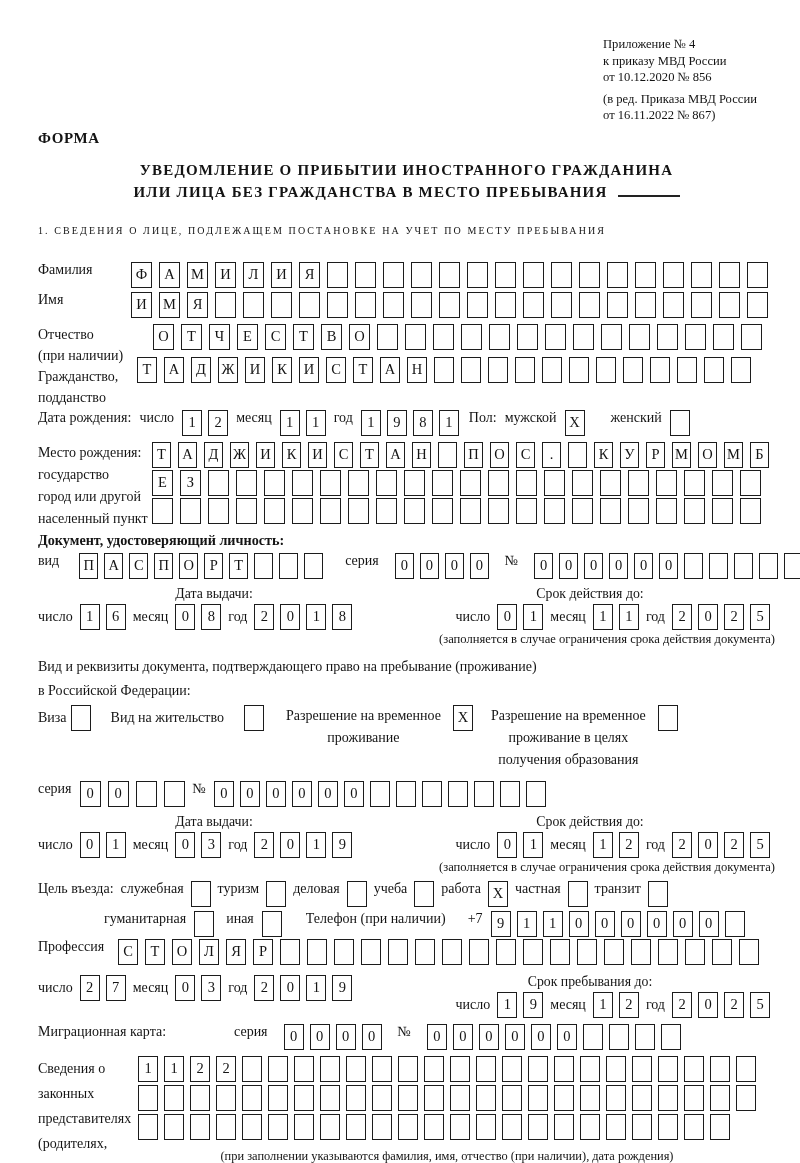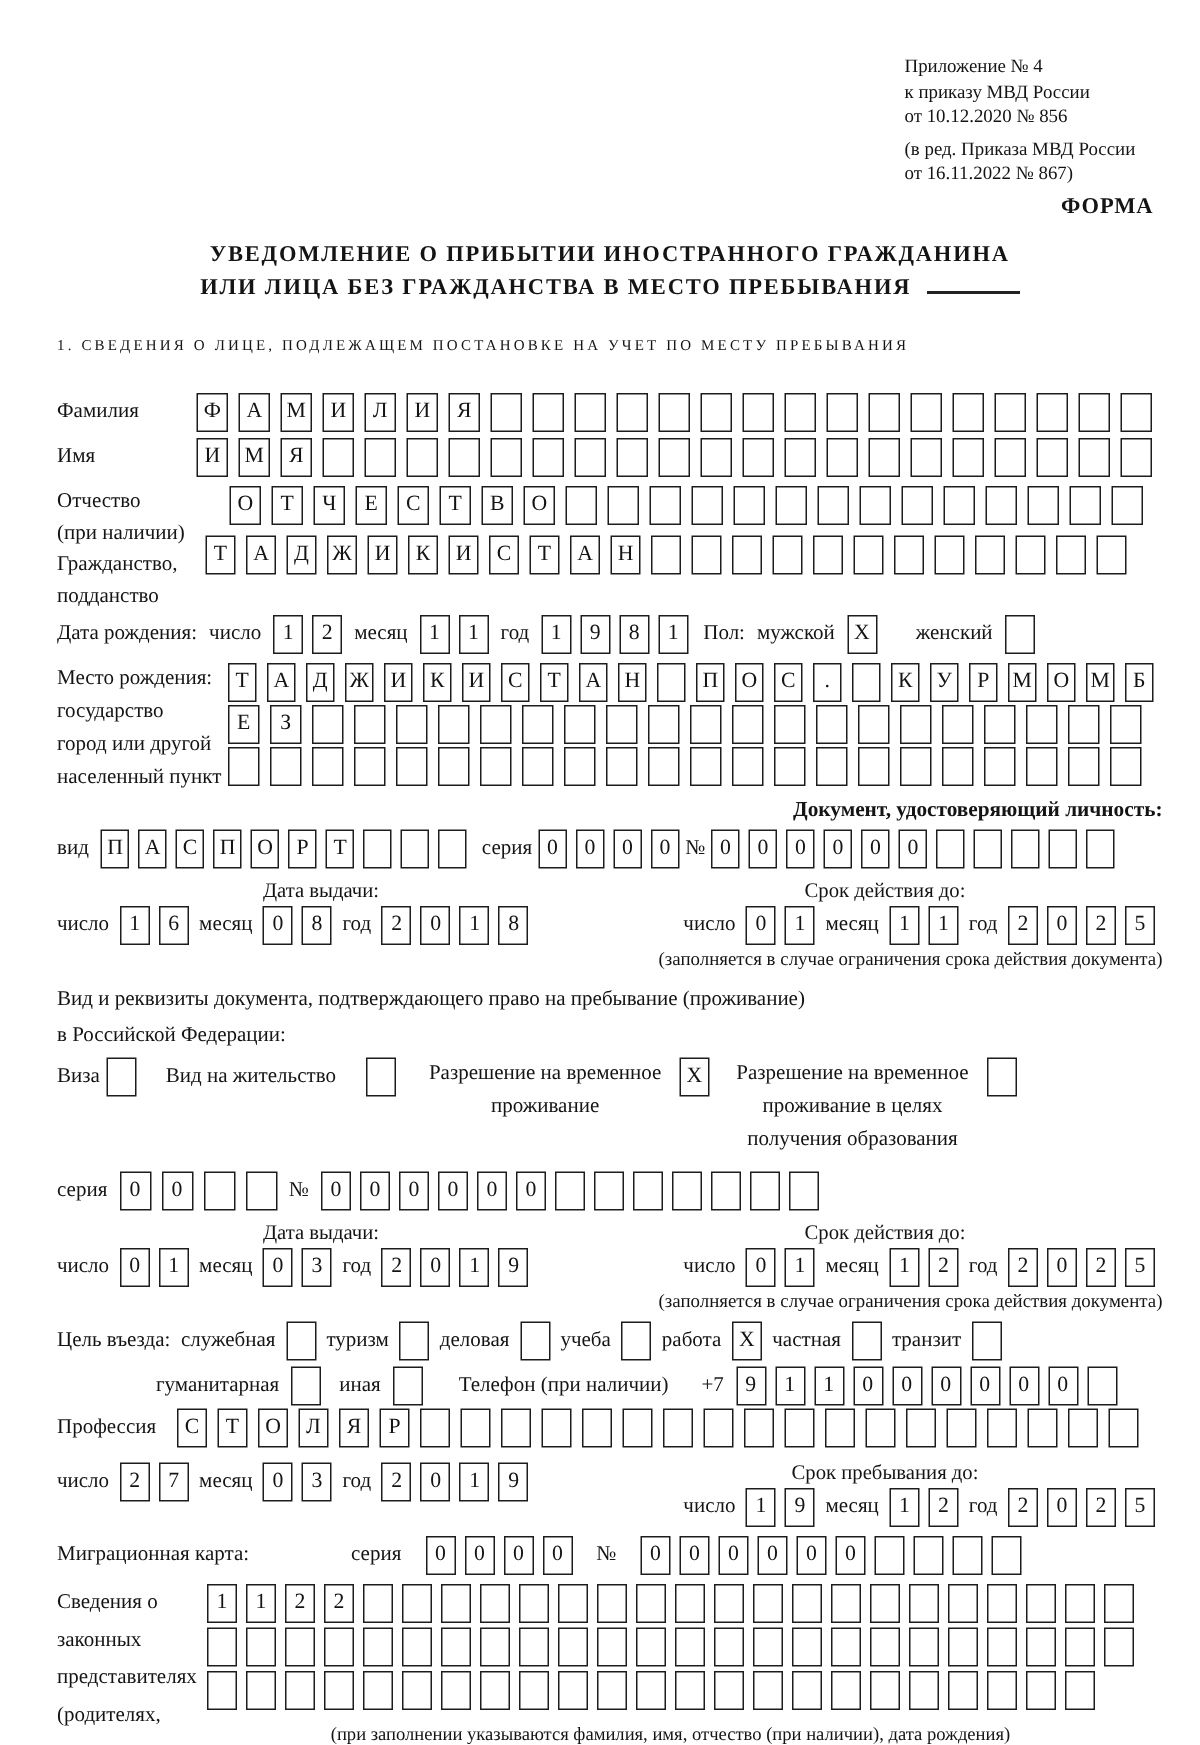--- a/index.html
+++ b/index.html
@@ -3,35 +3,35 @@
 <meta charset="utf-8">
 <style>
   *{box-sizing:border-box;margin:0;padding:0}
   html,body{background:#ffffff}
   body{width:800px;height:1163px;overflow:hidden;color:#141414;
        font-family:"Liberation Serif","DejaVu Serif",serif;font-size:14px}
   .page{width:800px;height:1163px;padding:36px 25px 0 38px;position:relative;background:#fff}
 
   .ref{margin-left:auto;width:172px;font-size:12.6px;line-height:16.5px}
   .ref .gap{height:5px}
-  .forma{margin-top:6px;text-align:right;padding-right:6px;font-weight:bold;font-size:15px;letter-spacing:.6px}
+  .forma{margin-top:6px;padding-right:6px;font-weight:bold;font-size:15px;letter-spacing:.6px}
 
   .title{margin-top:12px;text-align:center;font-weight:bold;font-size:15px;line-height:22px;letter-spacing:1.2px}
   .uline{display:inline-block;width:62px;border-bottom:2.2px solid #222;height:13px;margin-left:10px}
 
   .sec1{margin-top:22px;font-weight:normal;font-size:10px;letter-spacing:2.1px;white-space:nowrap}
 
-  .row{display:flex;align-items:center}
+  .row{display:flex;}
   .cells{display:flex;gap:7px;flex:none}
   .cell{flex:none;width:21px;height:26px;border:1.7px solid #1c1c1c;
         display:flex;align-items:center;justify-content:center;font-size:14.5px;background:#fff}
   .cw19 .cell{width:19px}.cw20 .cell{width:20px}
   .g6{gap:6px}
   .lbl{flex:none}
-  .heading{font-weight:bold;text-align:right;font-size:14.2px}
+  .heading{font-weight:bold;text-align:left;font-size:14.2px}
   .note{text-align:right;font-size:12.6px;margin-top:2px}
   .dp{display:flex;margin-top:6px}
   .dp-title{text-align:center;font-size:13.8px;line-height:17px}
   .dgrow{display:flex;align-items:center;gap:7px;margin-top:2px}
   .ctr{text-align:center;line-height:22px}
   .top26{line-height:26px}
 </style>
 </head>
 <body>
 
@@ -283,21 +283,21 @@
           <span class="cell"></span>
           <span class="cell"></span>
           <span class="cell"></span>
           <span class="cell"></span>
         </div>
     </div>
   </div>
 
   <div class="heading" style="margin-top:2px">Документ, удостоверяющий личность:</div>
 
-  <div class="row" style="margin-top:4px;column-gap:4px">
+  <div class="row" style="margin-top:4px;column-gap:16px">
     <span class="lbl" style="margin-right:4px">вид</span>
     <div class="cells cw19 g6">
         <span class="cell">П</span>
         <span class="cell">А</span>
         <span class="cell">С</span>
         <span class="cell">П</span>
         <span class="cell">О</span>
         <span class="cell">Р</span>
         <span class="cell">Т</span>
         <span class="cell"></span>

